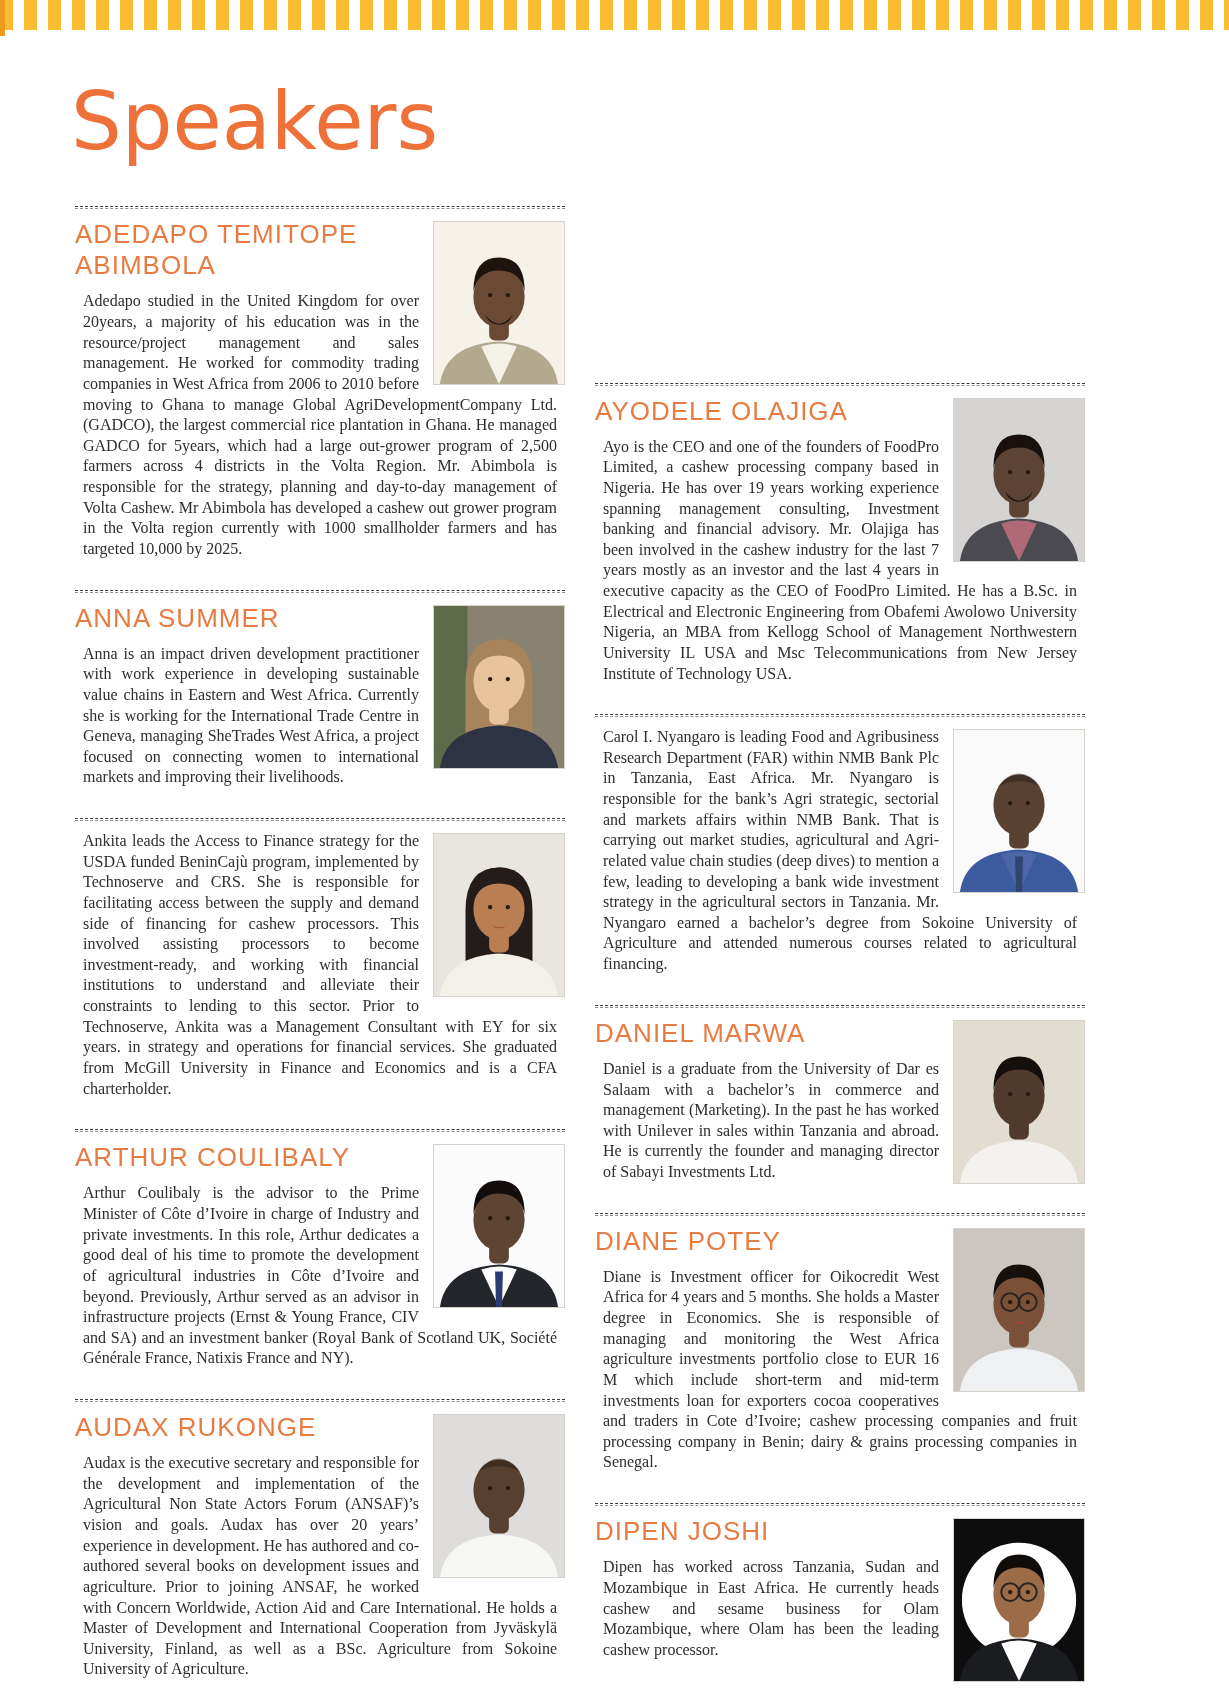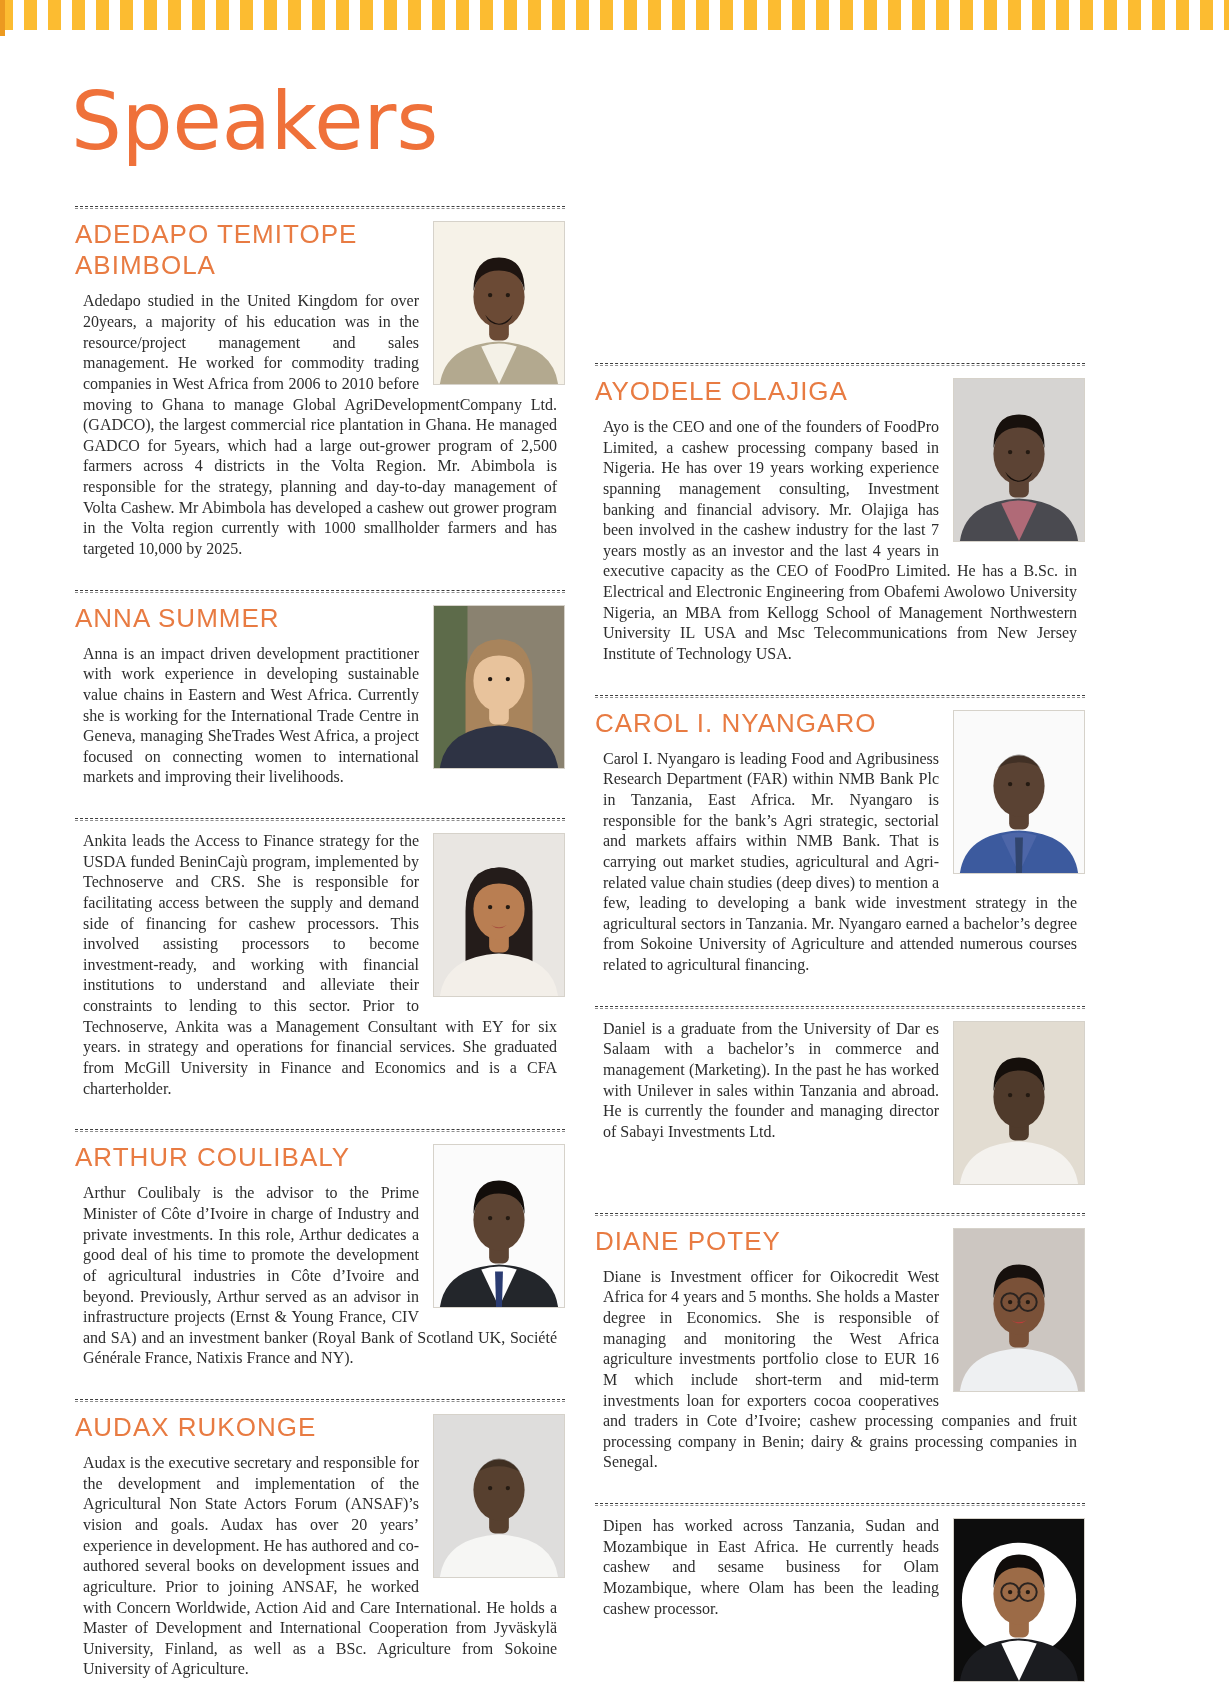--- a/index.html
+++ b/index.html
@@ -195,38 +195,38 @@
               <path d="M6 164 Q12 124 66 121 Q120 124 126 164 Z" fill="#3c5a9e"></path>
               <path d="M48 126 L66 164 L84 126 Q66 120 48 126 Z" fill="#4d66a8"></path>
               <path d="M62 128 L70 128 L69 164 L63 164 Z" fill="#31456e"></path>
               <rect x="56" y="98" width="20" height="22" rx="6" fill="#5a4233"></rect>
               <ellipse cx="66" cy="76" rx="26" ry="31" fill="#5a4233"></ellipse>
               <path d="M44 58 Q54 44 66 44 Q78 44 88 58 Q78 52 66 52 Q54 52 44 58 Z" fill="#241a14" opacity="0.45"></path>
               <circle cx="57" cy="74" r="2.2" fill="#241a12"></circle>
               <circle cx="75" cy="74" r="2.2" fill="#241a12"></circle>
             </svg>
           </div>
-        <h2 class="name">CAROL I. NYANGARO</h2>
         <p class="bio">Carol I. Nyangaro is leading Food and Agribusiness Research Department (FAR) within NMB Bank Plc in Tanzania, East Africa. Mr. Nyangaro is responsible for the bank’s Agri strategic, sectorial and markets affairs within NMB Bank. That is carrying out market studies, agricultural and Agri-related value chain studies (deep dives) to mention a few, leading to developing a bank wide investment strategy in the agricultural sectors in Tanzania. Mr. Nyangaro earned a bachelor’s degree from Sokoine University of Agriculture and attended numerous courses related to agricultural financing.</p>
         <div class="clear"></div>
       </section>
 
       <section class="speaker">
         <div class="sep"></div>
         <div class="photo">
             <svg viewBox="0 0 132 164" preserveAspectRatio="none" xmlns="http://www.w3.org/2000/svg">
               <rect width="132" height="164" fill="#e2dcd1"></rect>
               <path d="M6 164 Q12 124 66 121 Q120 124 126 164 Z" fill="#f4f2ee"></path>
               <rect x="56" y="98" width="20" height="22" rx="6" fill="#4f3a2b"></rect>
               <ellipse cx="66" cy="76" rx="26" ry="31" fill="#4f3a2b"></ellipse>
               <path d="M40 70 Q40 36 66 36 Q92 36 92 70 Q87 49 66 49 Q45 49 40 70 Z" fill="#150f0b"></path>
               <circle cx="57" cy="74" r="2.2" fill="#241a12"></circle>
               <circle cx="75" cy="74" r="2.2" fill="#241a12"></circle>
             </svg>
           </div>
+        <h2 class="name">DANIEL MARWA</h2>
         <p class="bio">Daniel is a graduate from the University of Dar es Salaam with a bachelor’s in commerce and management (Marketing). In the past he has worked with Unilever in sales within Tanzania and abroad. He is currently the founder and managing director of Sabayi Investments Ltd.</p>
         <div class="clear"></div>
       </section>
 
       <section class="speaker">
         <div class="sep"></div>
         <div class="photo">
             <svg viewBox="0 0 132 164" preserveAspectRatio="none" xmlns="http://www.w3.org/2000/svg">
               <rect width="132" height="164" fill="#ccc6c1"></rect>
               <path d="M6 164 Q12 124 66 121 Q120 124 126 164 Z" fill="#eef0f2"></path>
@@ -261,20 +261,21 @@
               <path d="M40 70 Q40 36 66 36 Q92 36 92 70 Q87 49 66 49 Q45 49 40 70 Z" fill="#100c0a"></path>
               <circle cx="57" cy="74" r="2.2" fill="#241a12"></circle>
               <circle cx="75" cy="74" r="2.2" fill="#241a12"></circle>
               <g fill="none" stroke="#2a2320" stroke-width="2">
                 <circle cx="57" cy="74" r="9"></circle>
                 <circle cx="75" cy="74" r="9"></circle>
                 <path d="M64.5 74 L67.5 74"></path>
               </g>
             </svg>
           </div>
+        <h2 class="name">DIPEN JOSHI</h2>
         <p class="bio">Dipen has worked across Tanzania, Sudan and Mozambique in East Africa. He currently heads cashew and sesame business for Olam Mozambique, where Olam has been the leading cashew processor.</p>
         <div class="clear"></div>
       </section>
 
     </div>
 
   </div>
 </div>
 
 </body></html>

